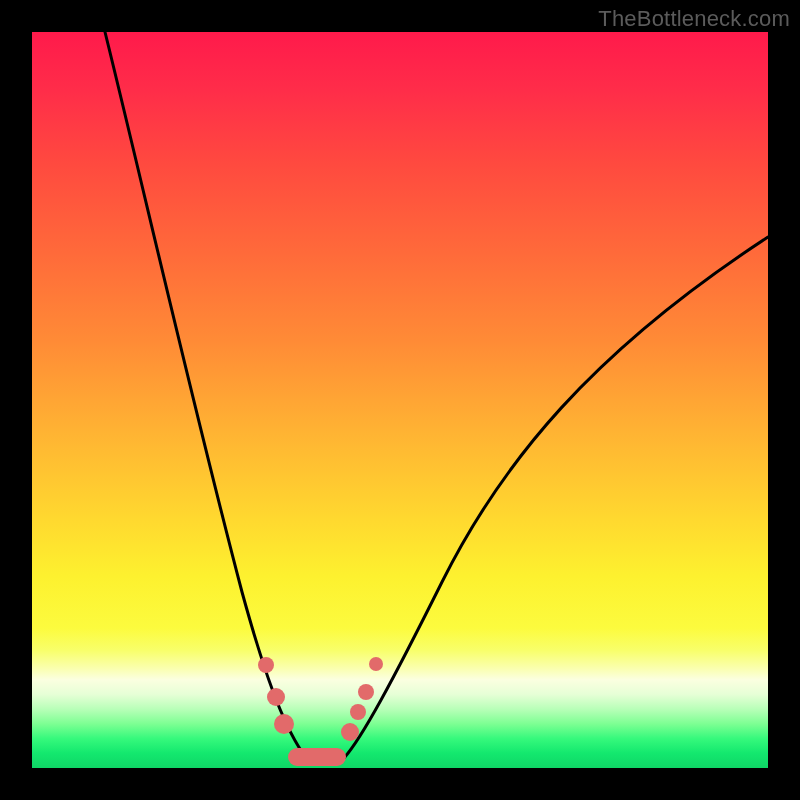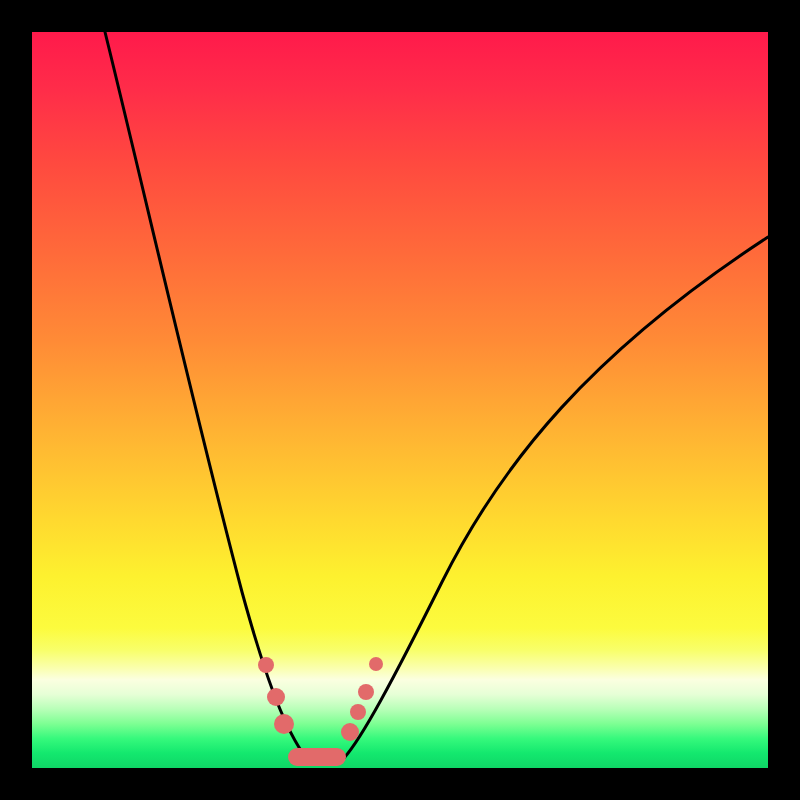--- a/index.html
+++ b/index.html
@@ -94,13 +94,14 @@
       <rect x="256" y="716" width="58" height="18" rx="9" ry="9" fill="#e26a6a"></rect>
 
       <circle cx="318" cy="700" r="9" fill="#e26a6a"></circle>
       <circle cx="326" cy="680" r="8" fill="#e26a6a"></circle>
       <circle cx="334" cy="660" r="8" fill="#e26a6a"></circle>
       <circle cx="344" cy="632" r="7" fill="#e26a6a"></circle>
     </svg>
 
   </div>
 
+  <div class="watermark">TheBottleneck.com</div>
 </div>
 
 </body></html>

